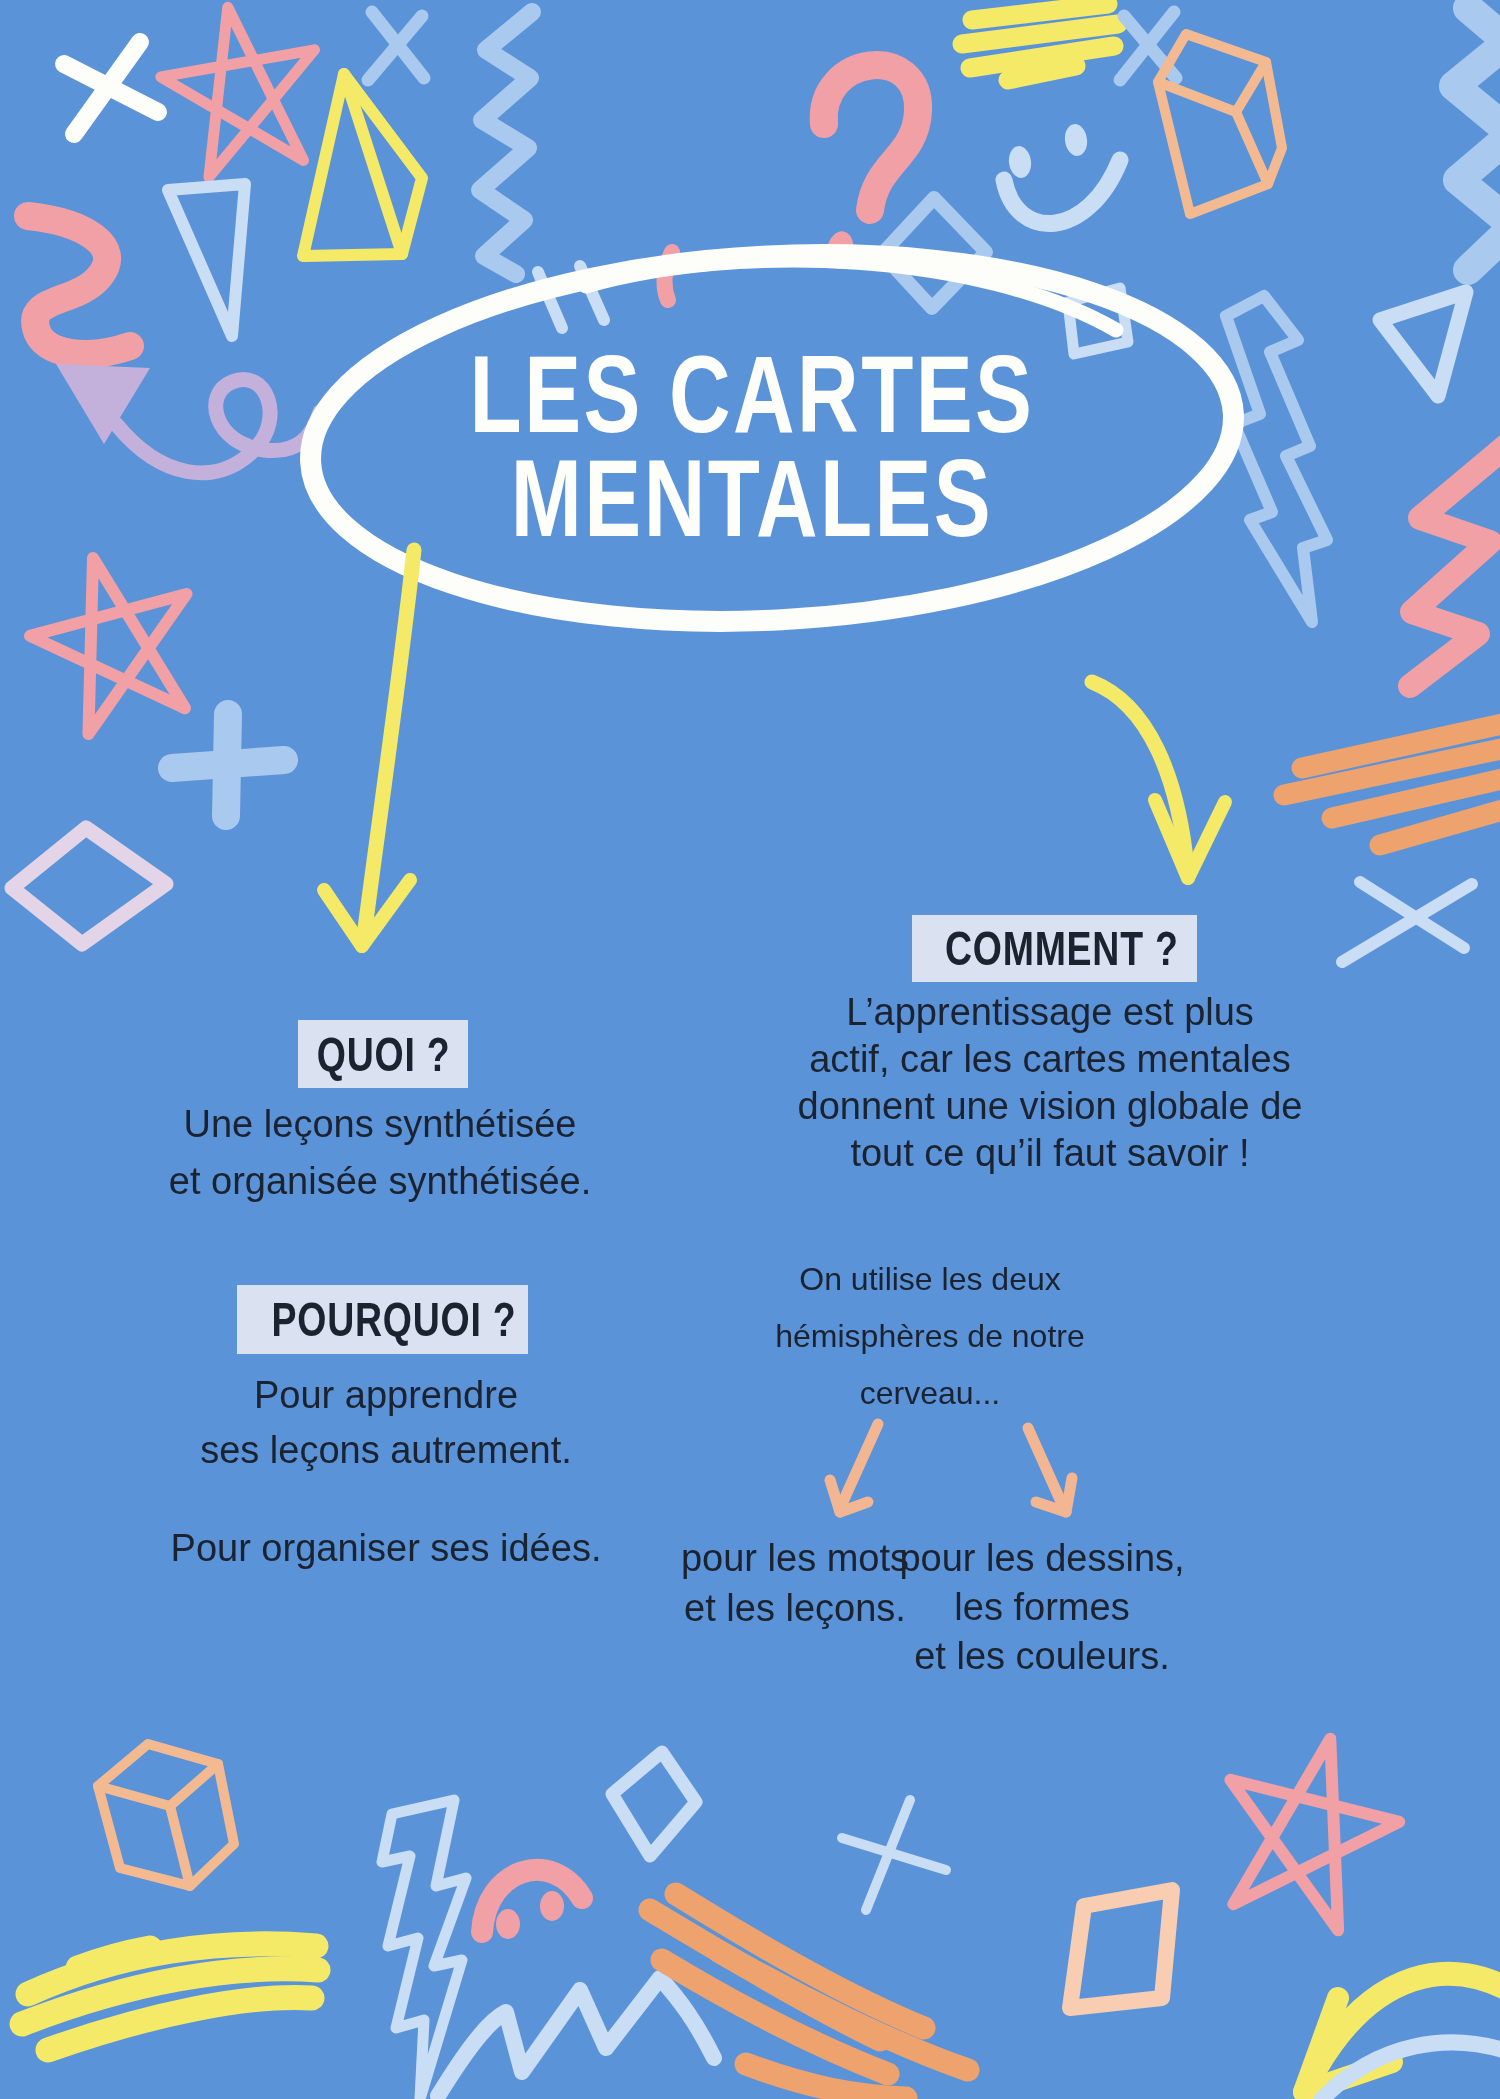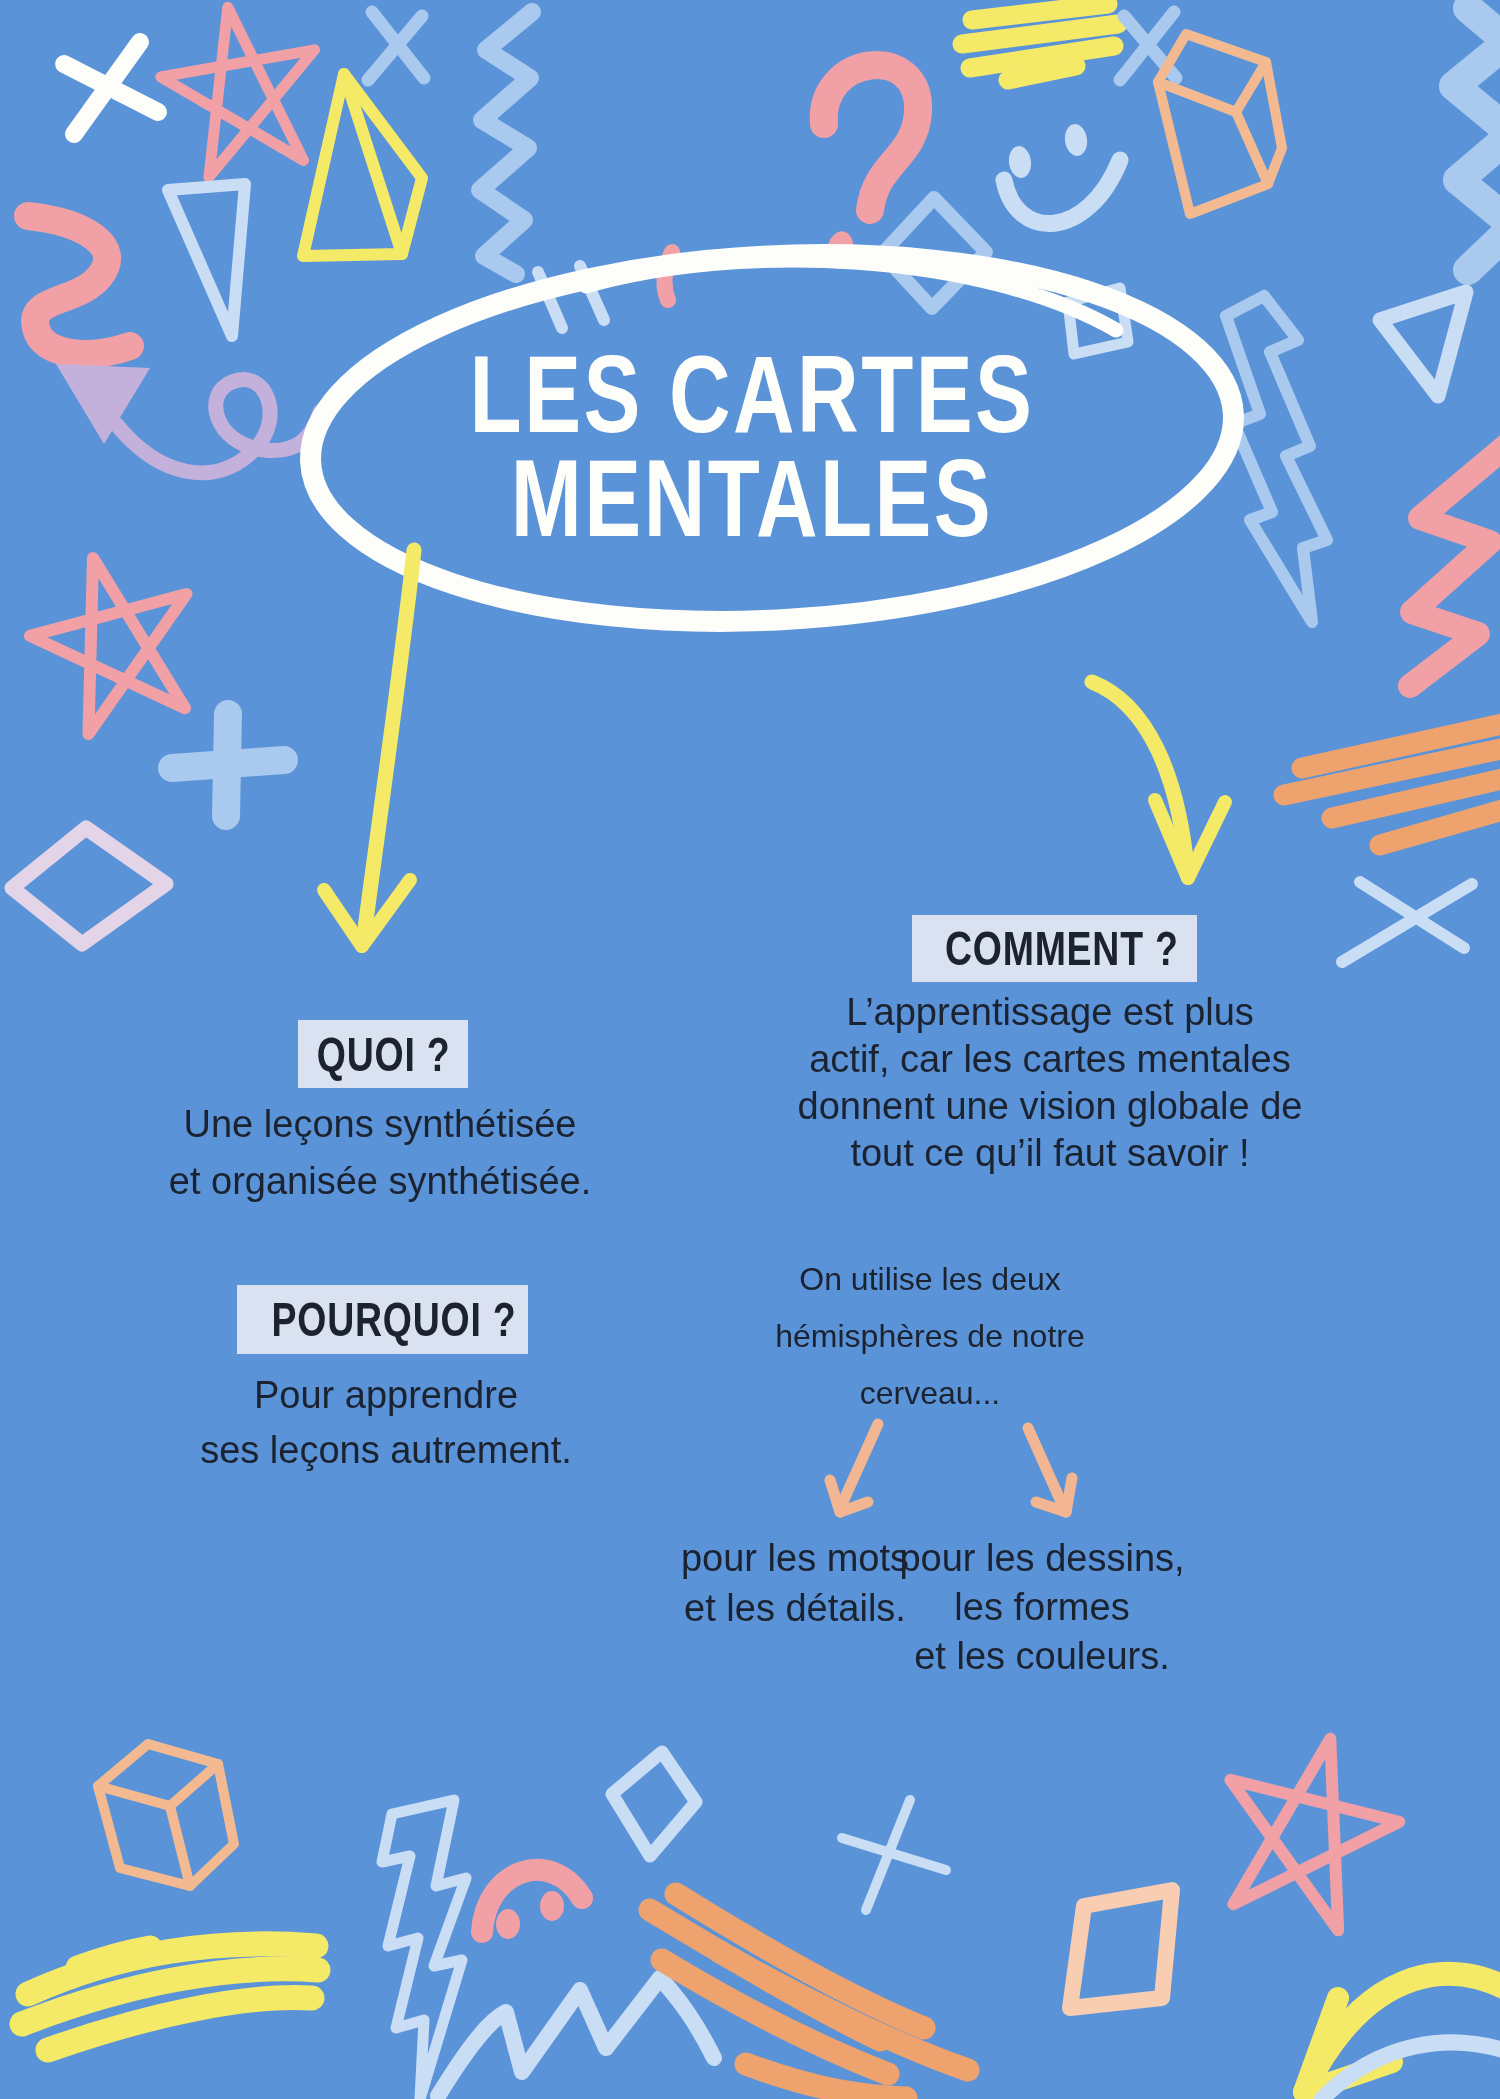--- a/index.html
+++ b/index.html
@@ -199,37 +199,38 @@
 
   <div class="body-text quoi-body">
     <div>Une leçons synthétisée</div>
     <div>et organisée synthétisée.</div>
   </div>
 
   <div class="body-text pourquoi-body">
     <div>Pour apprendre</div>
     <div>ses leçons autrement.</div>
   </div>
+  <div class="body-text pourquoi-extra">Pour organiser ses idées.</div>
 
   <div class="body-text comment-body">
     <div>L’apprentissage est plus</div>
     <div>actif, car les cartes mentales</div>
     <div>donnent une vision globale de</div>
     <div>tout ce qu’il faut savoir !</div>
   </div>
 
   <div class="body-text cerveau-body">
     <div>On utilise les deux</div>
     <div>hémisphères de notre</div>
     <div>cerveau...</div>
   </div>
 
   <div class="body-text mots-body">
     <div>pour les mots</div>
-    <div>et les détails.</div>
+    <div>et les leçons.</div>
   </div>
 
   <div class="body-text dessins-body">
     <div>pour les dessins,</div>
     <div>les formes</div>
     <div>et les couleurs.</div>
   </div>
 
 </div>
 

